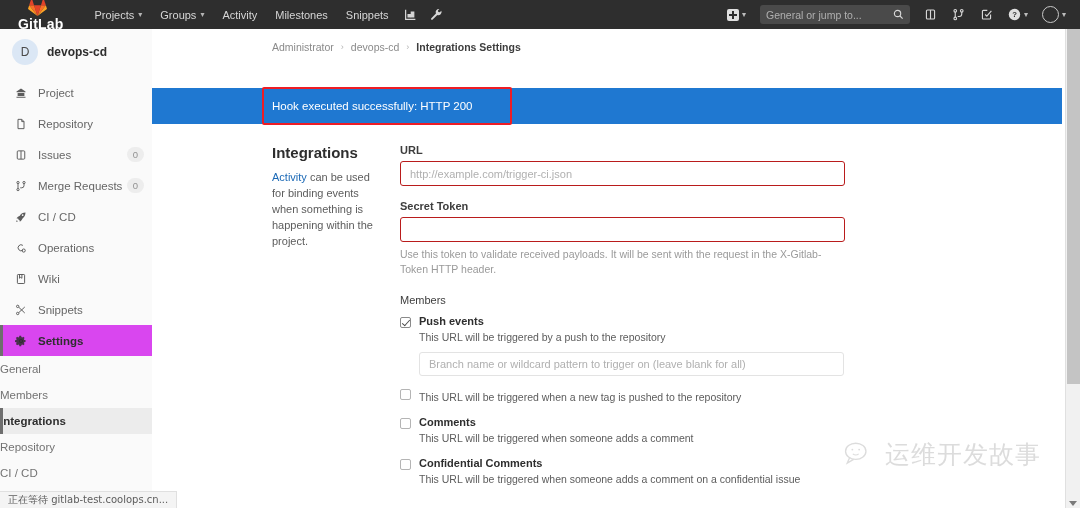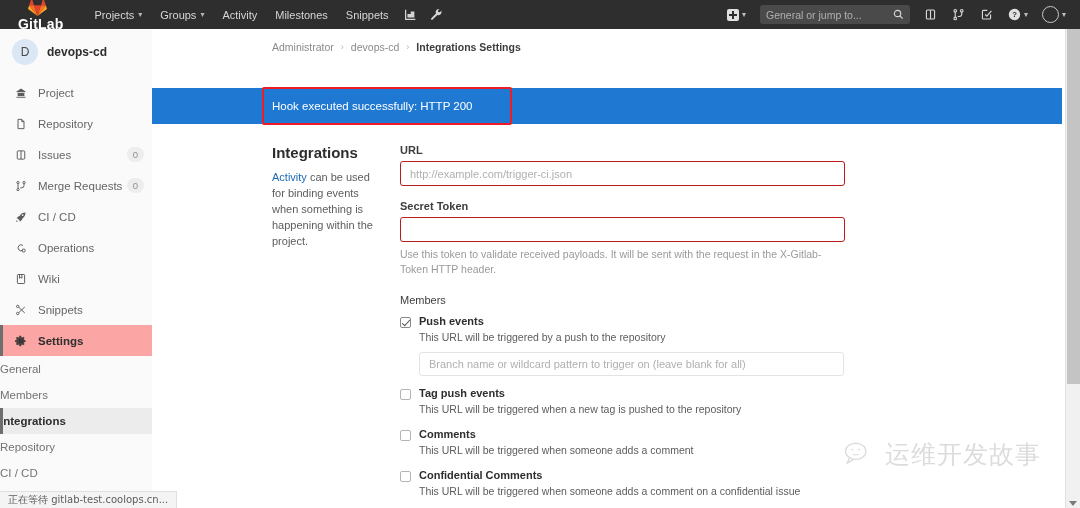--- a/index.html
+++ b/index.html
@@ -97,21 +97,21 @@
     height: 31px; padding: 0 10px 0 13px;
     color: #666; font-size: 11.5px;
     cursor: pointer; position: relative;
   }
   .side-item .s-ico {
     width: 16px; display: flex; align-items: center;
     justify-content: center; flex-shrink: 0; color: #5c5c5c;
   }
   .side-item .s-lbl { margin-left: 9px; white-space: nowrap; }
   .side-item.active-parent {
-    background: #fca5a5; color: #2e2e2e; font-weight: bold;
+    background: #d946ef; color: #2e2e2e; font-weight: bold;
   }
   .side-item.active-parent::before {
     content: ""; position: absolute; left: 0; top: 0;
     width: 3px; height: 100%; background: #6e6e6e;
   }
   .badge {
     margin-left: auto; font-size: 9.5px; color: #919191;
     background: #ededed; border-radius: 9px;
     padding: 1px 6px; line-height: 13px;
   }
@@ -556,21 +556,20 @@
         <div class="chk-body">
           <div class="chk-title">Push events</div>
           <div class="chk-desc">This URL will be triggered by a push to the repository</div>
           <input class="branch-input" type="text" placeholder="Branch name or wildcard pattern to trigger on (leave blank for all)" style="">
         </div>
       </div>
 
       <div class="chk-row">
         <span class="chk"></span>
         <div class="chk-body">
-          <div class="chk-title">Tag push events</div>
           <div class="chk-desc">This URL will be triggered when a new tag is pushed to the repository</div>
         </div>
       </div>
 
       <div class="chk-row">
         <span class="chk"></span>
         <div class="chk-body">
           <div class="chk-title">Comments</div>
           <div class="chk-desc">This URL will be triggered when someone adds a comment</div>
         </div>

